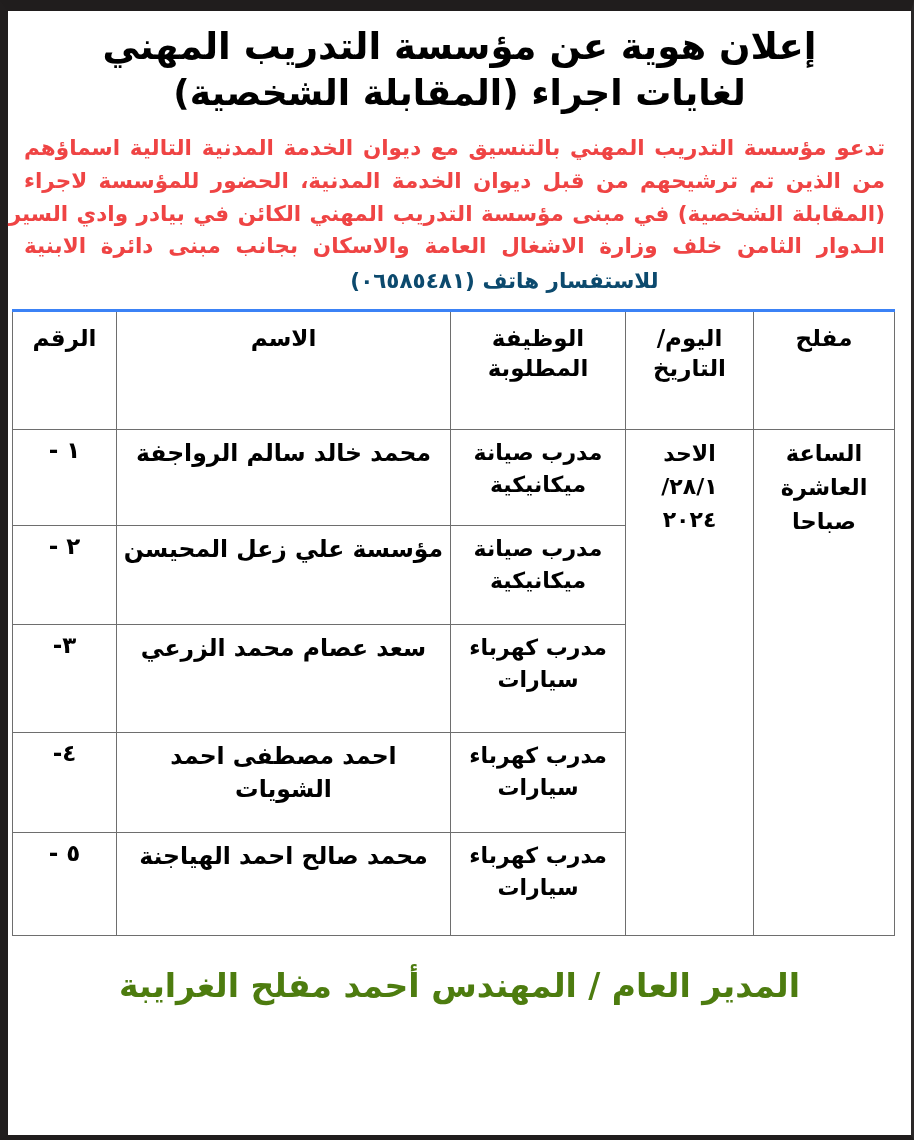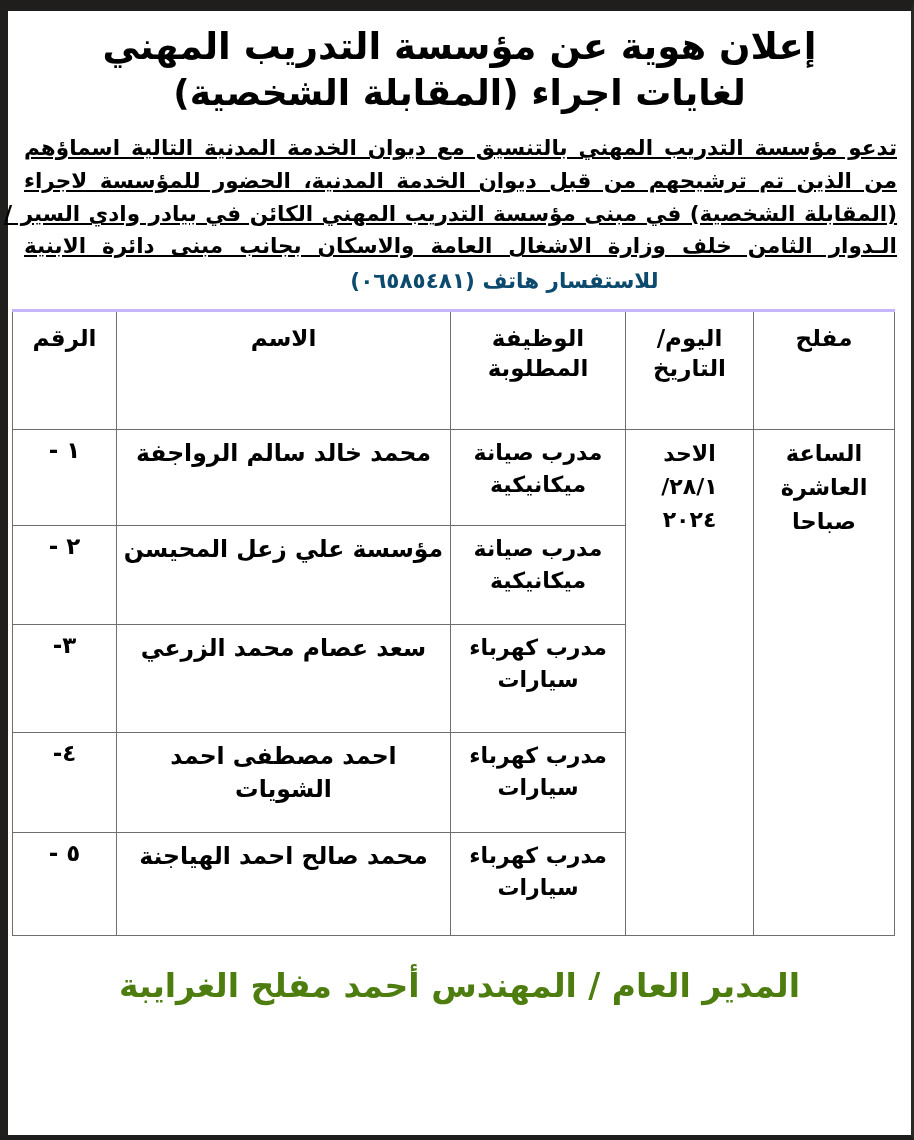--- a/index.html
+++ b/index.html
@@ -51,29 +51,28 @@
   .headline .hl-line {
     display: block;
     white-space: nowrap;
   }
   .headline .hl-line.l2 {
     font-size: 36px;
   }
 
   
   .body-copy {
-    margin: 14px 0 0 2px;
+    margin: 14px 12px 0 2px;
     font-size: 21.5px;
     font-weight: 700;
     line-height: 1.52;
     text-align: justify;
     text-align-last: justify;
-    color: #000000;
+    color: #ef4444;
     word-spacing: 1px;
-    text-decoration: underline;
   }
   .body-copy .p-line {
     display: block;
     white-space: nowrap;
   }
   .body-copy .p-line.last {
     text-align: justify;
   }
 
   .phone-line {
@@ -103,21 +102,21 @@
   table.sched td {
     border: 1px solid #6e6e6e;
     vertical-align: top;
     padding: 7px 6px 10px 6px;
     font-weight: 700;
     color: #000;
     background: #fff;
   }
 
   table.sched thead th {
-    border-top: 3px solid #c4b5fd;
+    border-top: 3px solid #3b82f6;
     font-size: 23px;
     line-height: 1.32;
     text-align: center;
     height: 96px;
     vertical-align: top;
     padding-top: 11px;
   }
 
   
   col.c-num   { width: 104px; }

